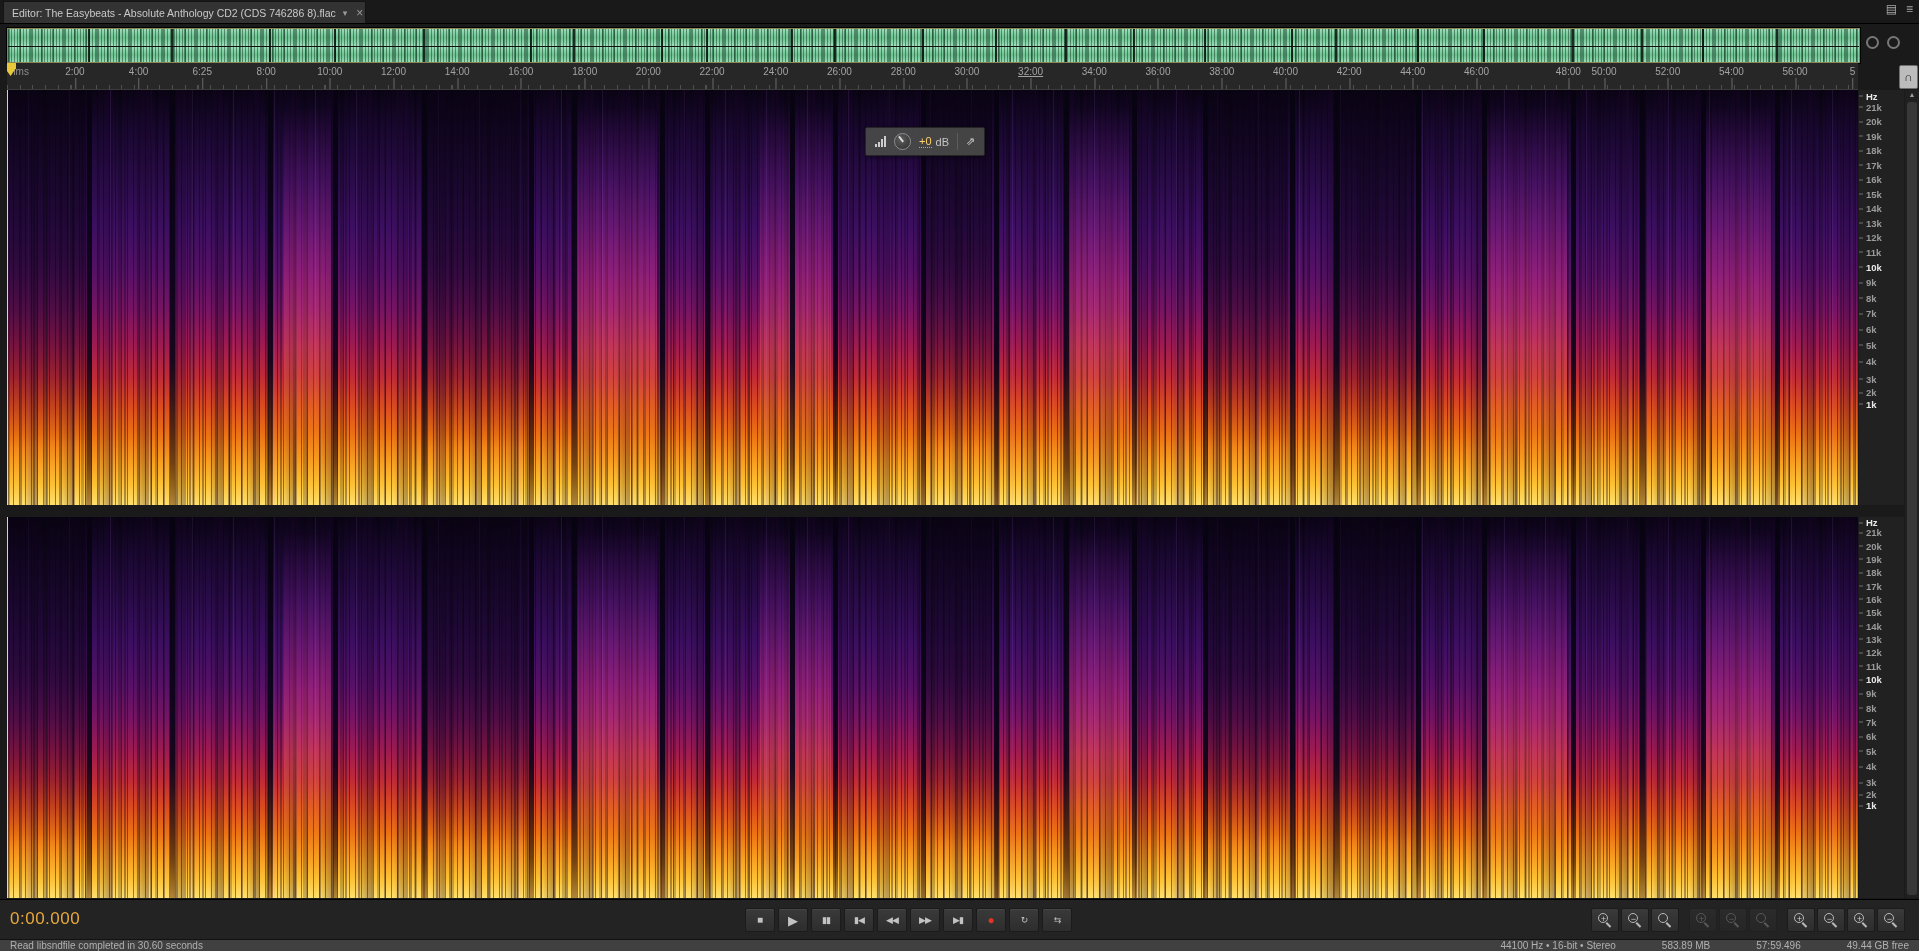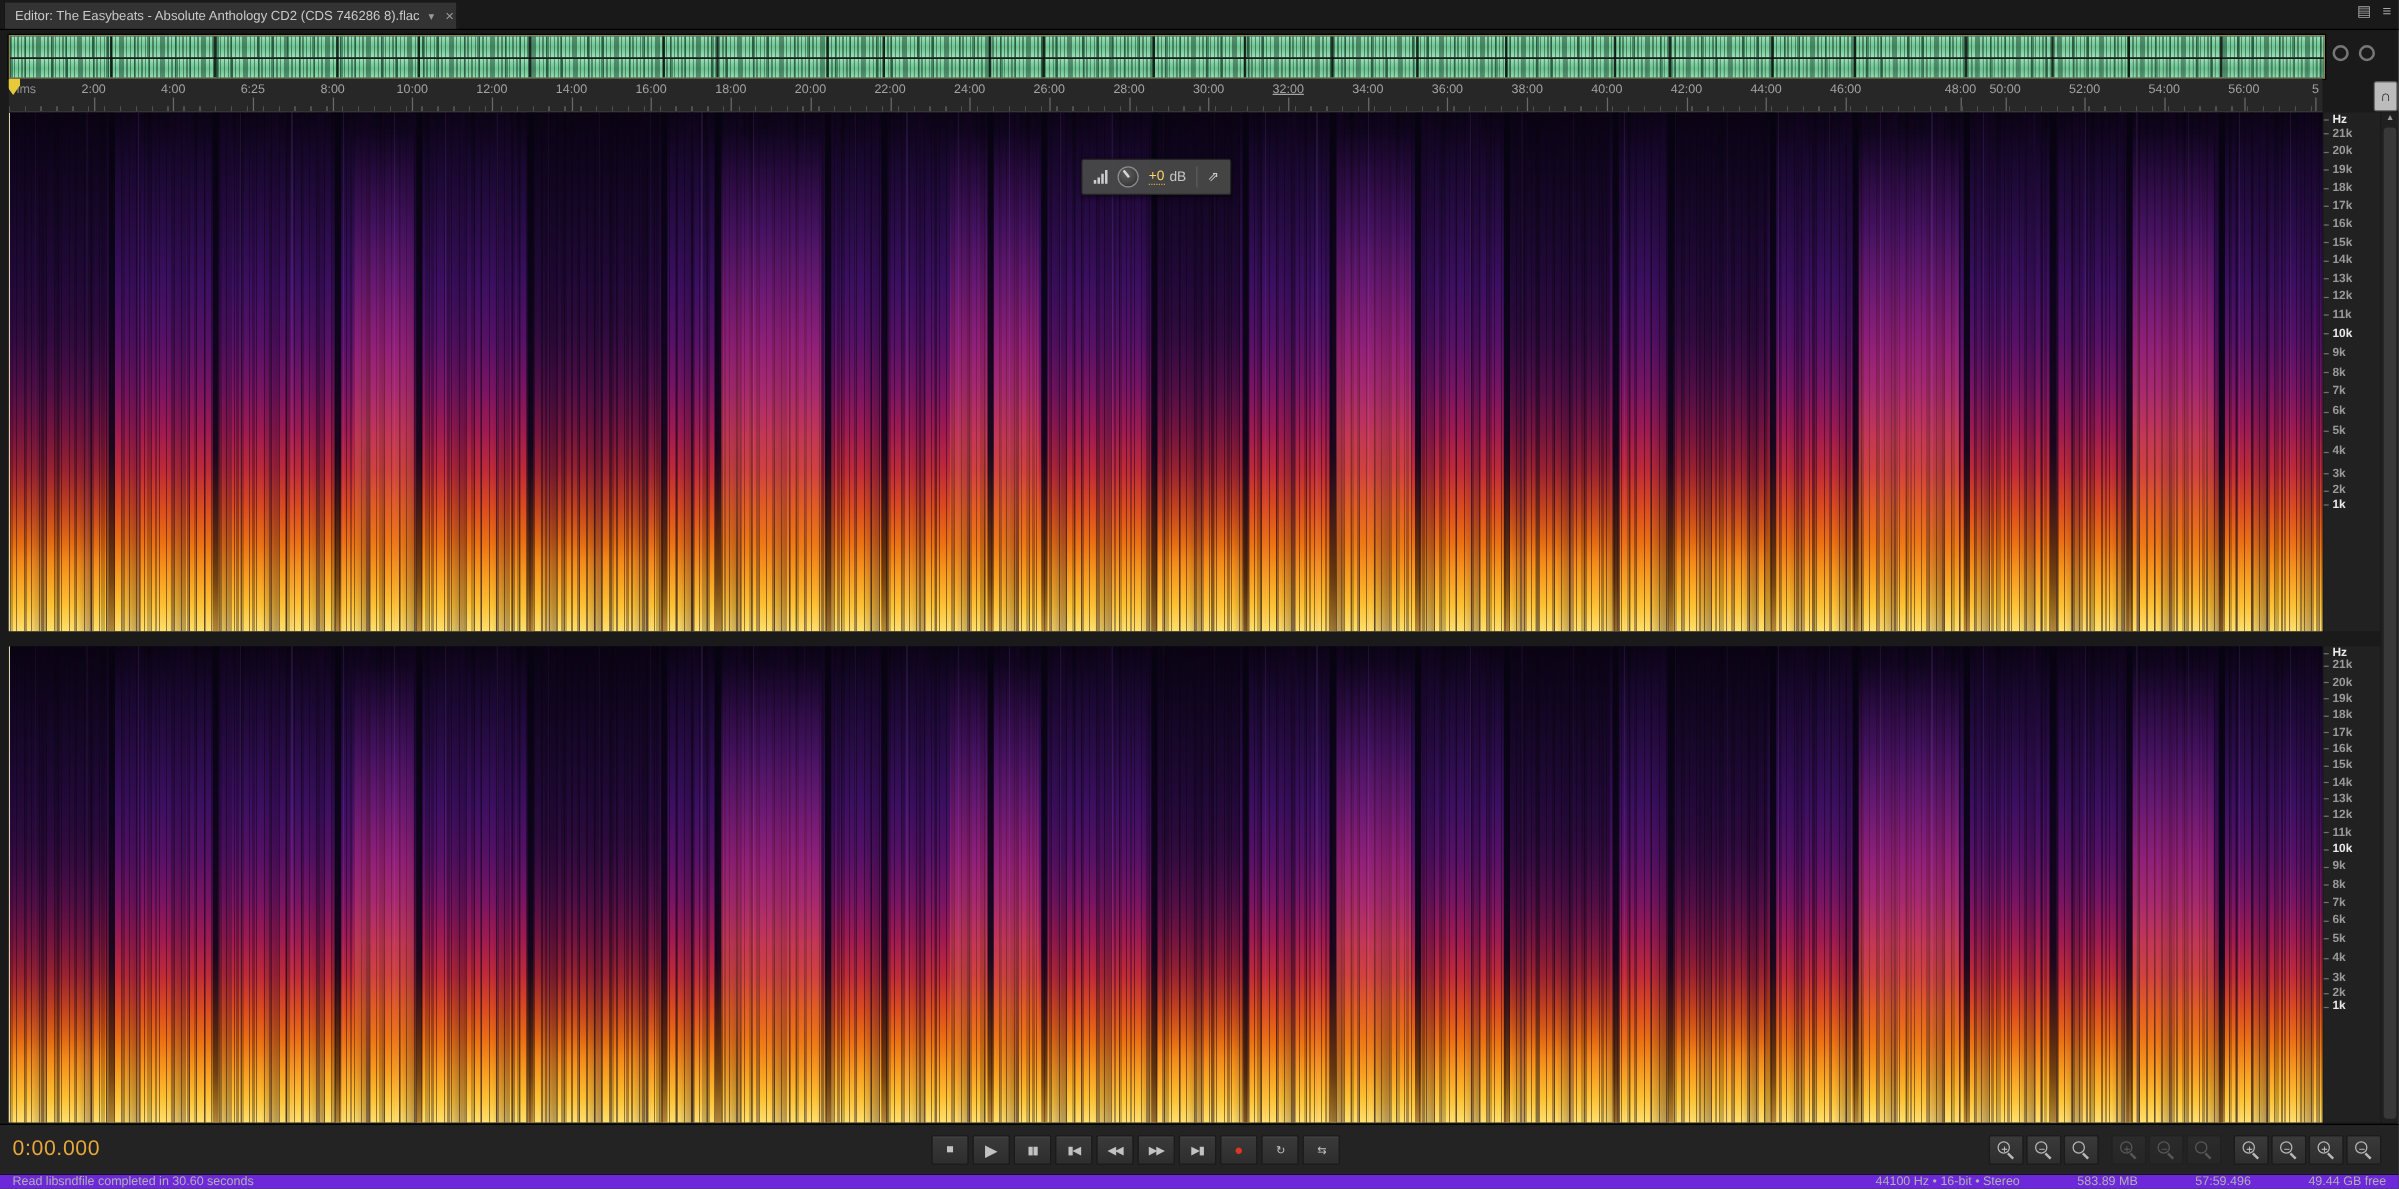--- a/index.html
+++ b/index.html
@@ -99,21 +99,21 @@
   .z-btn{width:26px;height:22px;background:linear-gradient(#3a3a3a,#2d2d2d);border:1px solid #1b1b1b;border-radius:2px;
        display:flex;align-items:center;justify-content:center;}
   .z-btn.dis{opacity:.35;}
   .mg{position:relative;display:inline-block;width:14px;height:14px;}
   .mg::before{content:'';position:absolute;left:0;top:0;width:8px;height:8px;border:1.5px solid #b8b8b8;border-radius:50%;}
   .mg::after{content:'';position:absolute;left:9px;top:9px;width:6px;height:2px;background:#b8b8b8;
        transform:rotate(45deg);transform-origin:left top;}
   .mg b{position:absolute;left:0;top:0;width:11px;height:11px;display:flex;align-items:center;justify-content:center;
        font-size:9px;font-weight:normal;color:#cdcdcd;}
   
-  .statusbar{position:absolute;left:0;top:939px;width:1919px;height:12px;background:#6d28d9;border-top:1px solid #121212;
+  .statusbar{position:absolute;left:0;top:939px;width:1919px;height:12px;background:#404040;border-top:1px solid #121212;
        color:#b0b0b0;font-size:10px;line-height:12px;display:flex;justify-content:space-between;padding:0 10px;box-sizing:border-box;overflow:hidden;}
   .status-right{display:flex;gap:46px;}
 </style>
 </head>
 <body>
 
 <div data-name="app-window">
 
   <div class="tabbar" data-name="tab-bar">
     <div class="tab" data-name="editor-tab">

